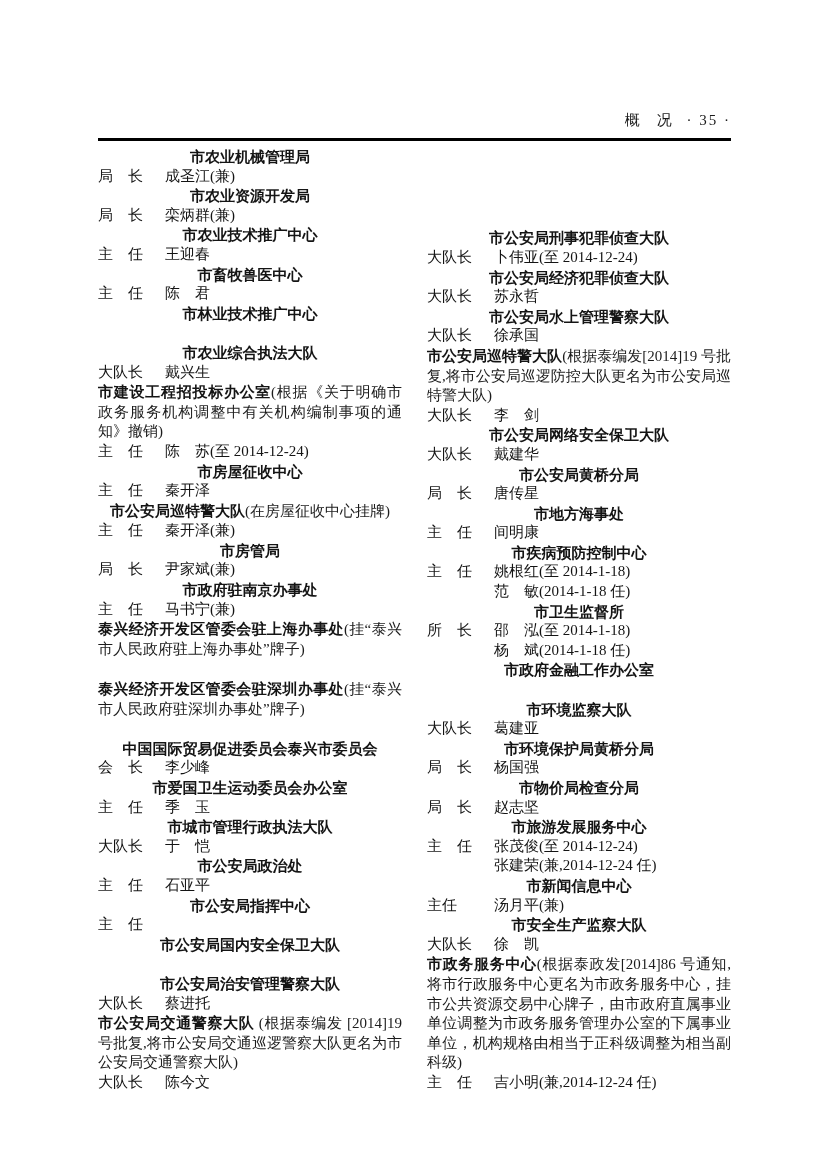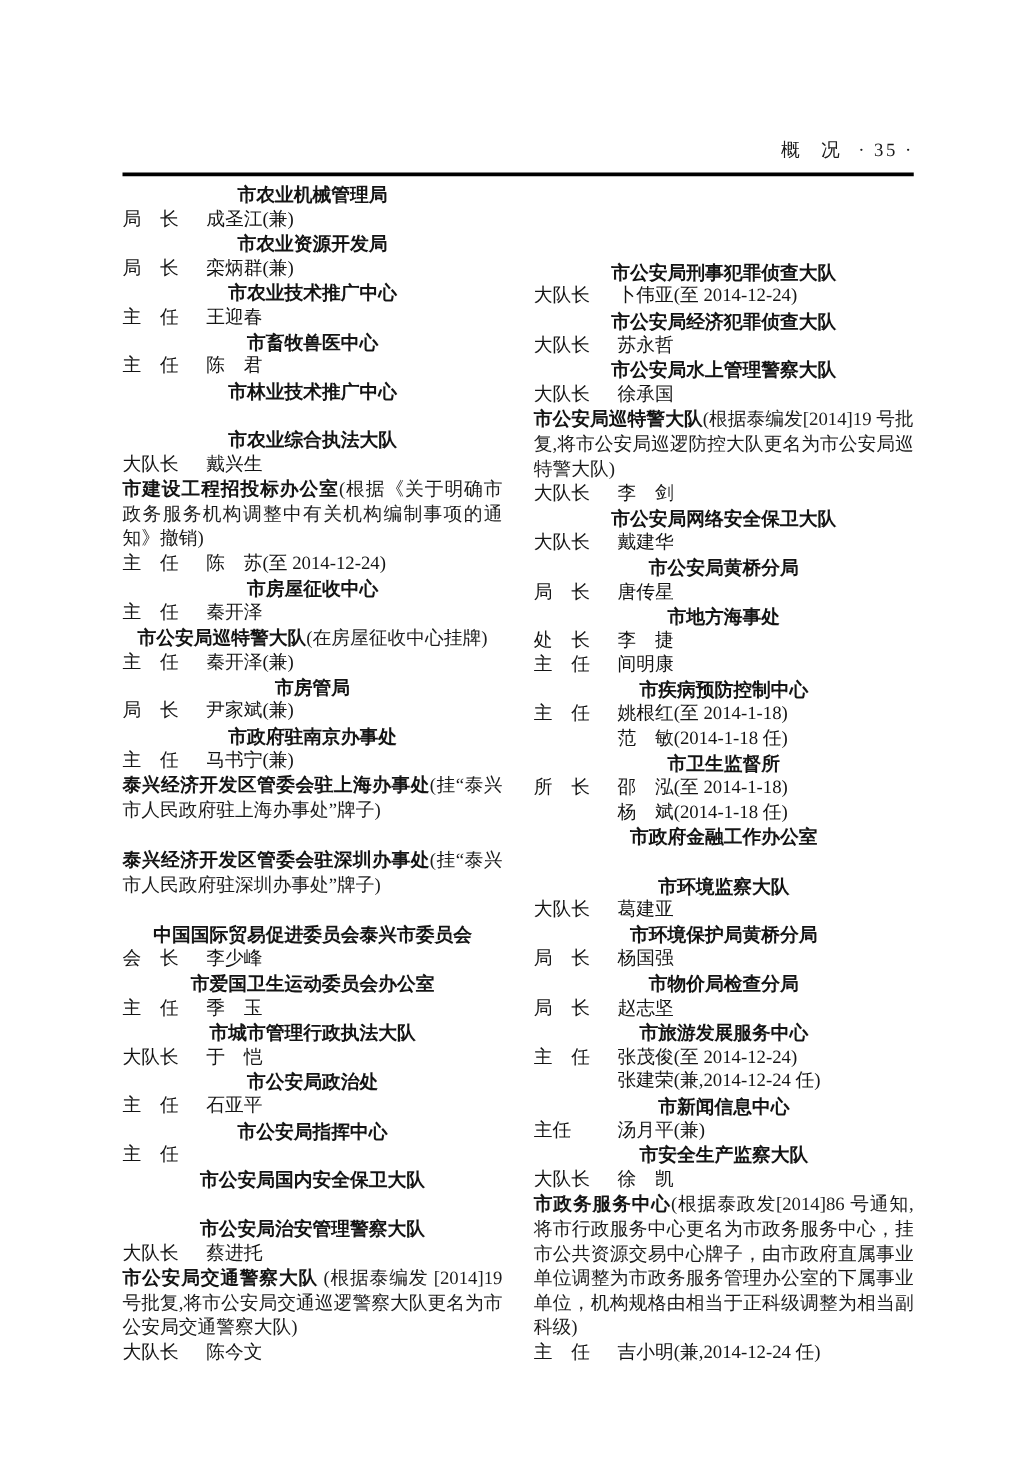--- a/index.html
+++ b/index.html
@@ -198,24 +198,20 @@
           <span class="label">大队长</span>
           <span class="name">戴建华</span>
         </div>
         <div class="blk h">市公安局黄桥分局</div>
         <div class="blk o">
           <span class="label">局　长</span>
           <span class="name">唐传星</span>
         </div>
         <div class="blk h">市地方海事处</div>
         <div class="blk o">
-          <span class="label">处　长</span>
-          <span class="name">李　捷</span>
-        </div>
-        <div class="blk o">
           <span class="label">主　任</span>
           <span class="name">间明康</span>
         </div>
         <div class="blk h">市疾病预防控制中心</div>
         <div class="blk o">
           <span class="label">主　任</span>
           <span class="name">姚根红(至 2014-1-18)</span>
         </div>
         <div class="blk o">
           <span class="label"></span>

